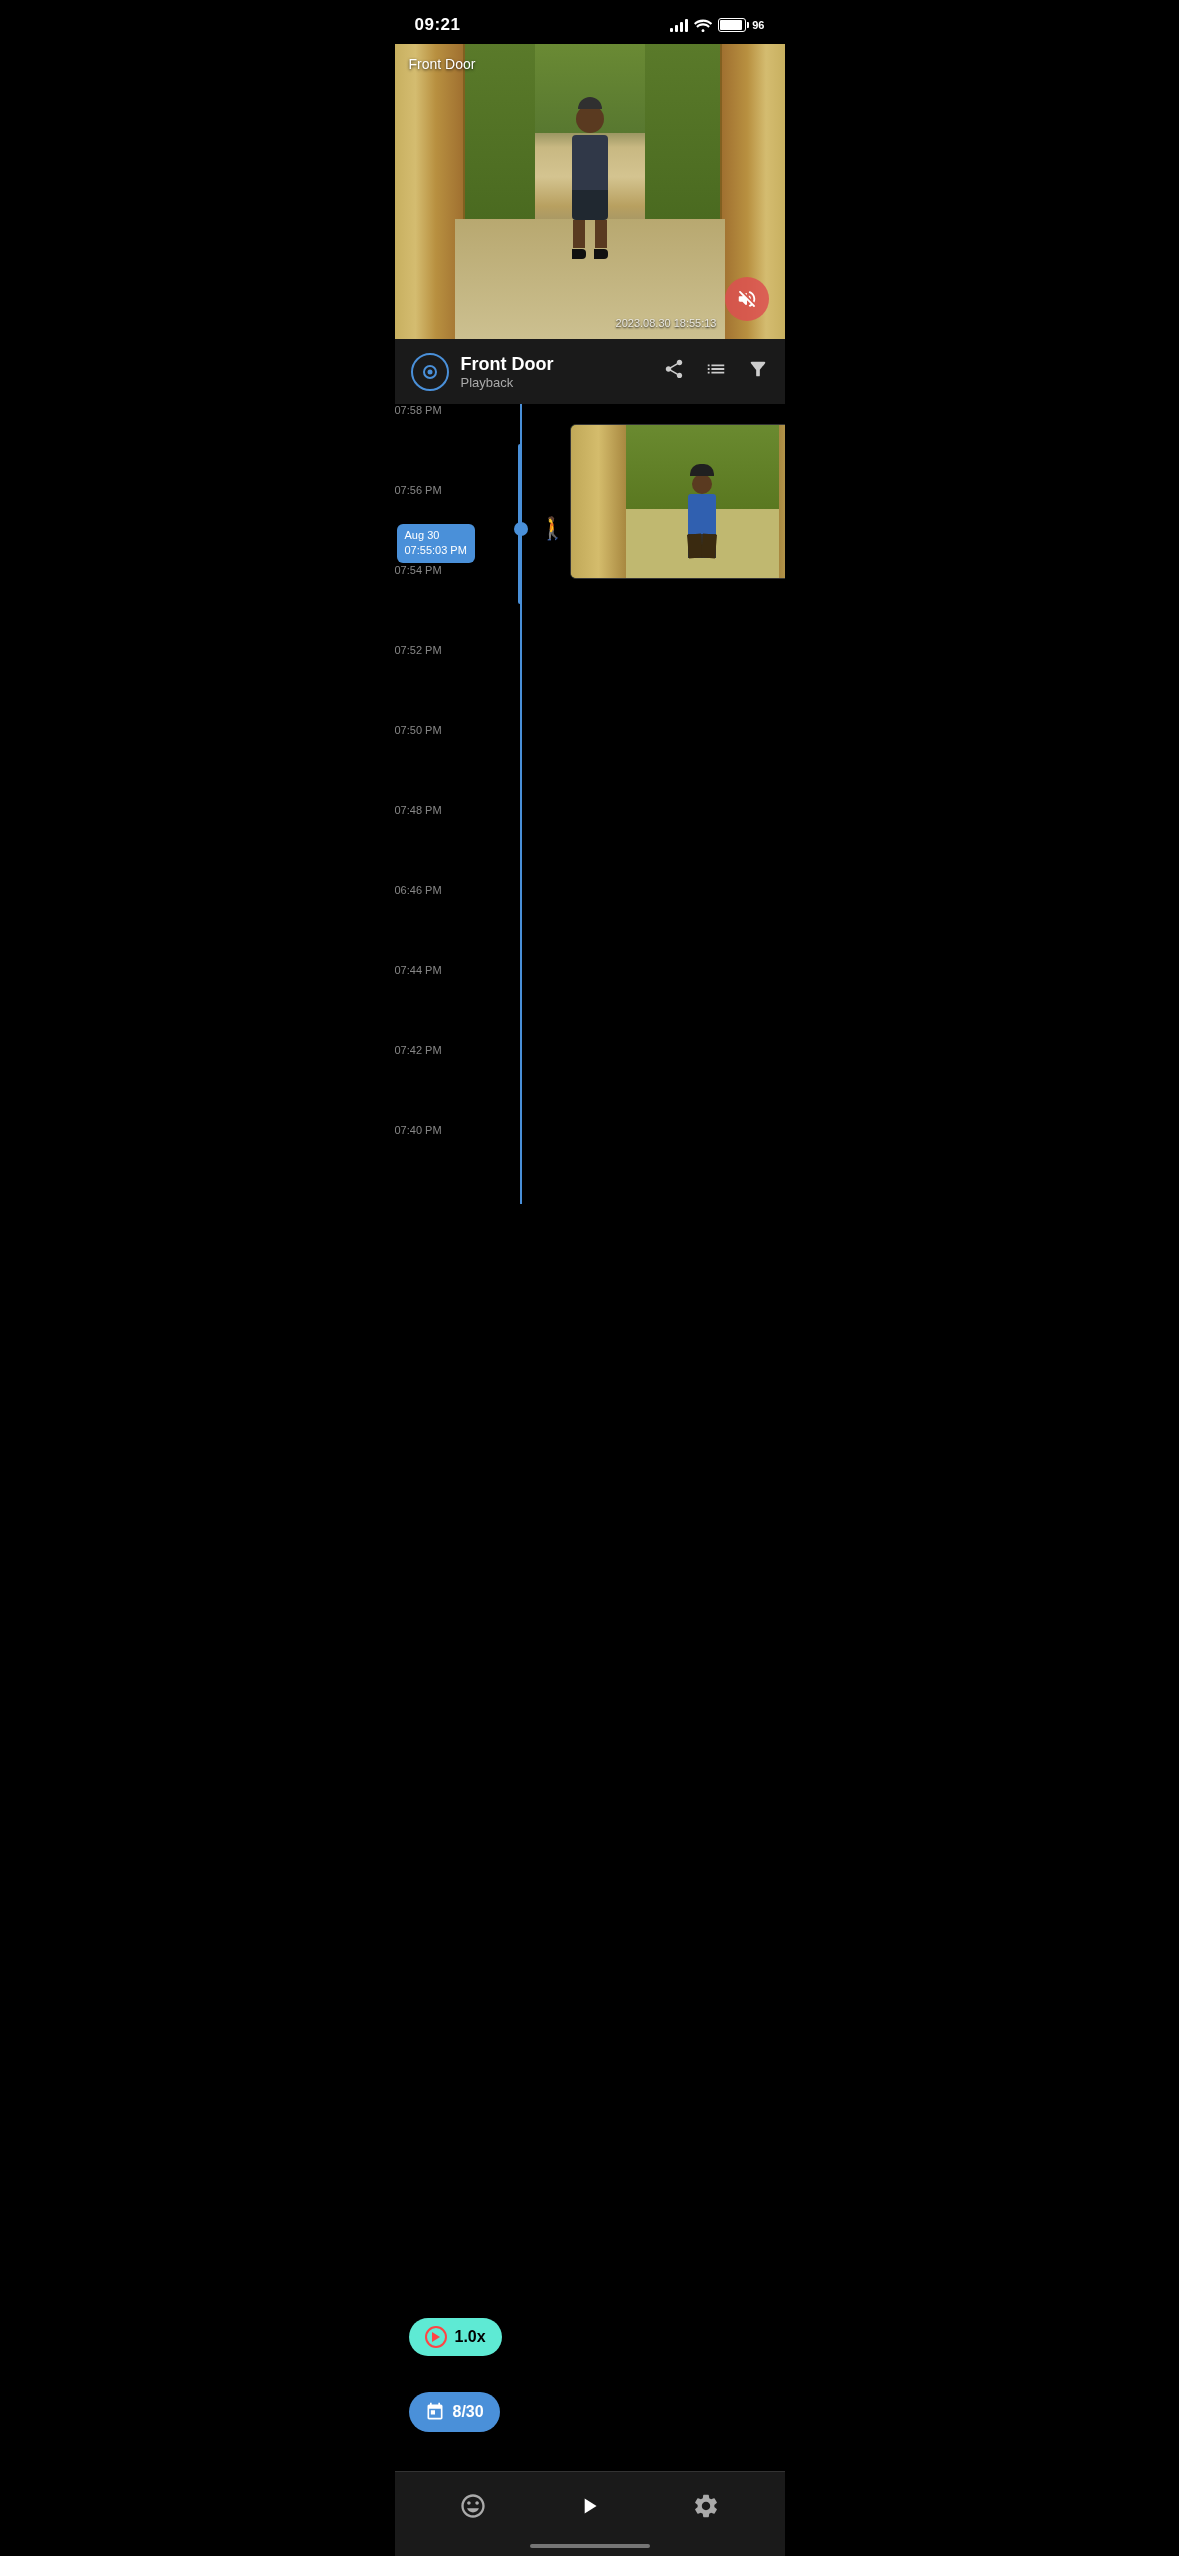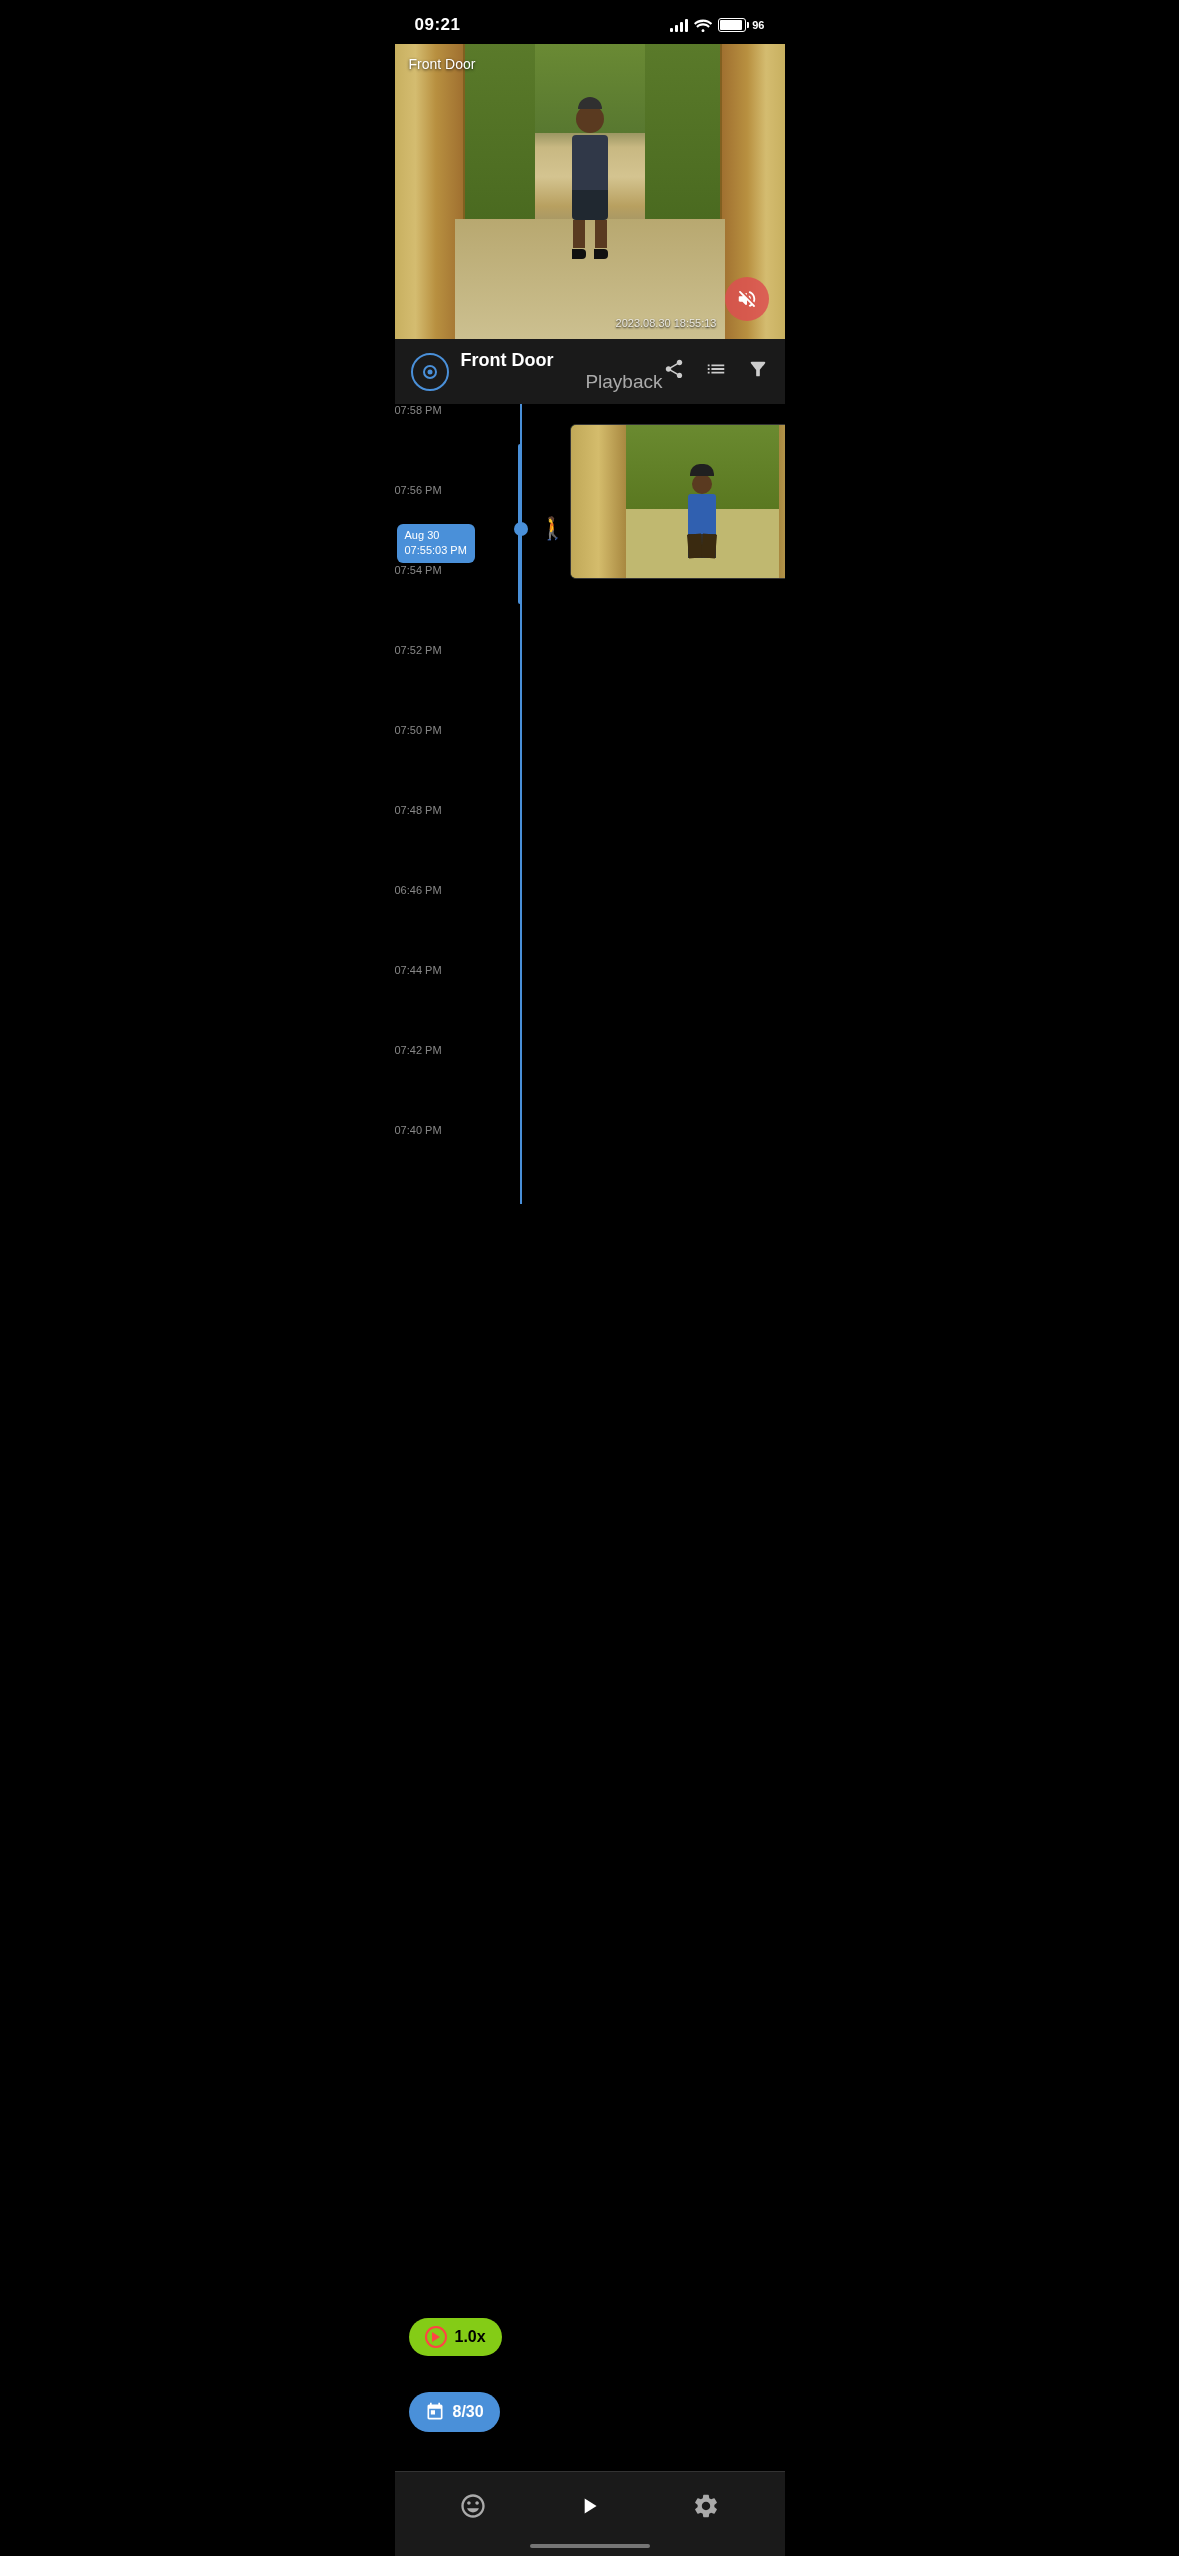--- a/index.html
+++ b/index.html
@@ -292,22 +292,21 @@
     .header-text {
       flex: 1;
     }
     .header-title {
       color: #fff;
       font-size: 18px;
       font-weight: 600;
     }
     .header-subtitle {
       color: #aaa;
-      font-size: 19px;
-      text-align: right;
+      font-size: 13px;
     }
     .header-actions {
       display: flex;
       gap: 20px;
       align-items: center;
     }
     .header-action-icon {
       color: #ccc;
       font-size: 18px;
       cursor: pointer;
@@ -487,21 +486,21 @@
       right: 55px;
       height: 45%;
       background: #c0b870;
     }
 
     
     .speed-button {
       position: absolute;
       left: 14px;
       bottom: 155px;
-      background: #84cc16;
+      background: #5eead4;
       border-radius: 25px;
       padding: 8px 16px;
       display: flex;
       align-items: center;
       gap: 8px;
       cursor: pointer;
       z-index: 20;
     }
     .speed-icon {
       width: 22px;

